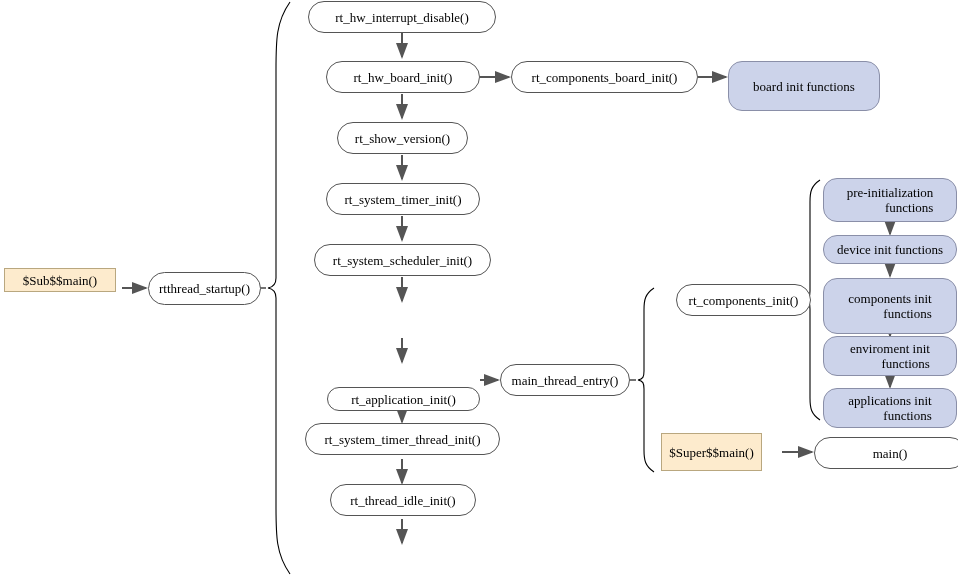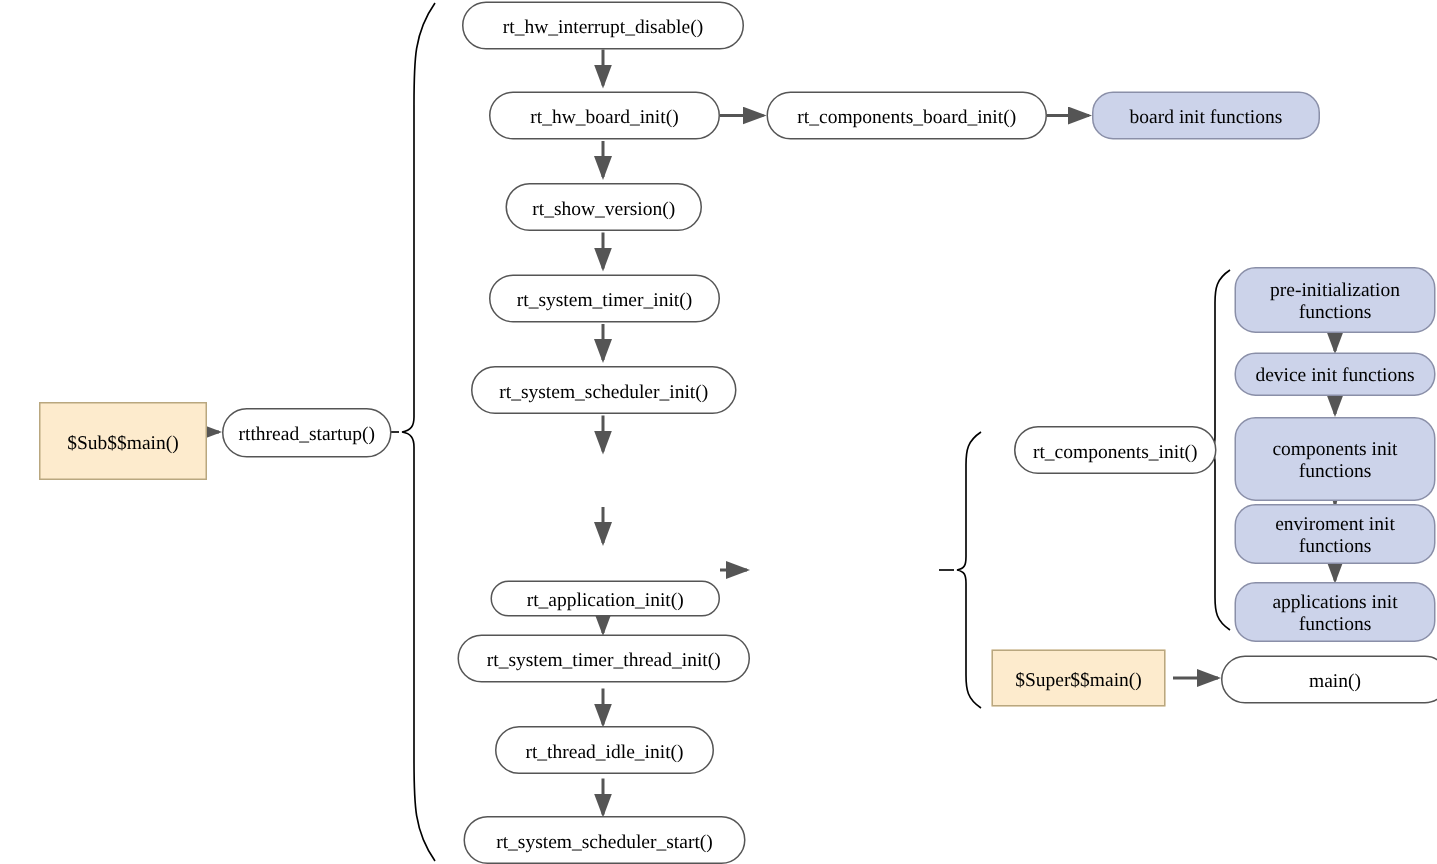--- a/index.html
+++ b/index.html
@@ -14,21 +14,21 @@
     background: #ffffff;
     font-family: "Liberation Serif", "DejaVu Serif", serif;
     overflow: hidden;
   }
   .node {
     position: absolute;
     box-sizing: border-box;
     display: flex;
     align-items: center;
     justify-content: center;
-    text-align: center;
+    text-align: right;
     font-size: 13px;
     line-height: 15px;
     color: #000000;
     white-space: pre-line;
   }
   
   .rounded {
     border: 1px solid #555555;
     border-radius: 18px;
     background: #ffffff;
@@ -126,21 +126,21 @@
     <path class="brace" d="M 820 180
              C 811 186, 810 192, 810 202
              L 810 291
              C 810 297, 809 299, 804 300
              C 809 301, 810 303, 810 309
              L 810 398
              C 810 408, 811 414, 820 420"></path>
     <line class="stub" x1="802" y1="300" x2="790" y2="300"></line>
   </svg>
 
-  <div class="node tan" style="left:26px; top:268px; width:112px; height:52px;">
+  <div class="node tan" style="left:4px; top:268px; width:112px; height:24px;">
     <span>$Sub$$main()</span>
   </div>
 
   <div class="node rounded" style="left:148px; top:272px; width:113px; height:33px;">
     <span>rtthread_startup()</span>
   </div>
 
   <div class="node rounded" style="left:308px; top:1px; width:188px; height:32px;">
     <span>rt_hw_interrupt_disable()</span>
   </div>
@@ -167,38 +167,38 @@
   </div>
 
   <div class="node rounded" style="left:305px; top:423px; width:195px; height:32px;">
     <span>rt_system_timer_thread_init()</span>
   </div>
 
   <div class="node rounded" style="left:330px; top:484px; width:146px; height:32px;">
     <span>rt_thread_idle_init()</span>
   </div>
 
-  <div class="node rounded" style="left:309px; top:544px; width:188px; height:32px;">
-    <span>rt_system_scheduler_start()</span>
-  </div>
 
   <div class="node rounded" style="left:511px; top:61px; width:187px; height:32px;">
     <span>rt_components_board_init()</span>
   </div>
 
-  <div class="node blue" style="left:728px; top:61px; width:152px; height:32px;">
+  <div class="node blue" style="left:728px; top:61px; width:152px; height:50px;">
     <span>board init functions</span>
   </div>
 
+  <div class="node rounded" style="left:500px; top:364px; width:130px; height:32px;">
+    <span>main_thread_entry()</span>
+  </div>
 
   <div class="node rounded" style="left:676px; top:284px; width:135px; height:32px;">
     <span>rt_components_init()</span>
   </div>
 
-  <div class="node tan" style="left:661px; top:433px; width:116px; height:38px;">
+  <div class="node tan" style="left:661px; top:433px; width:101px; height:38px;">
     <span>$Super$$main()</span>
   </div>
 
   <div class="node rounded" style="left:814px; top:437px; width:152px; height:32px;">
     <span>main()</span>
   </div>
 
   <div class="node blue" style="left:823px; top:178px; width:134px; height:44px;">
     <span>pre-initialization
 functions</span>

